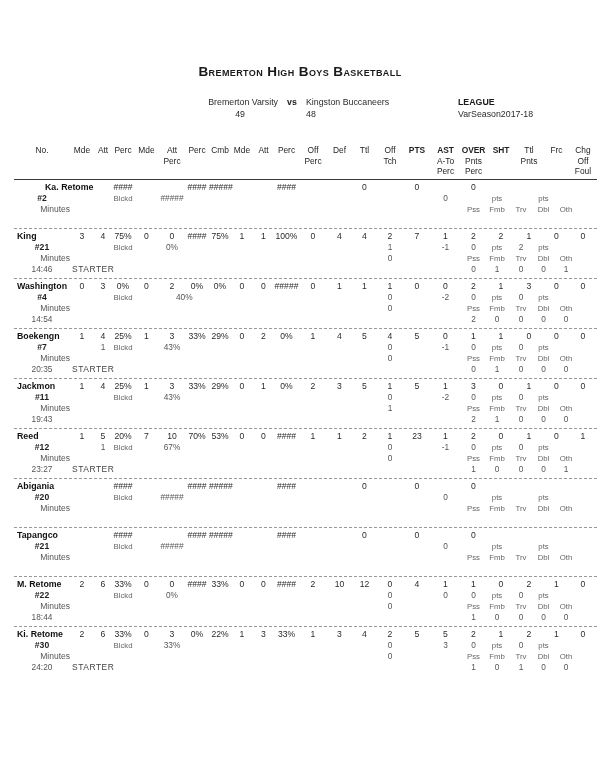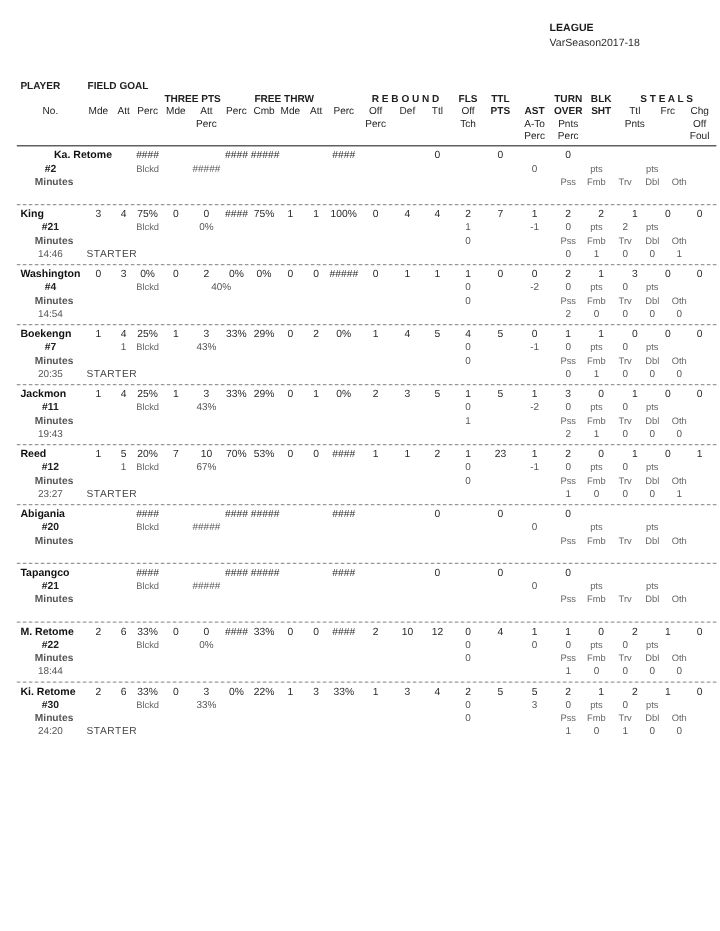--- a/index.html
+++ b/index.html
@@ -18,54 +18,51 @@
   .hrow{line-height:10.5px;font-size:8.4px;color:#1f1f1f;}
   .hdr{border-bottom:1.6px solid #3a3a3a;padding-bottom:2px;}
   .c{text-align:center;white-space:nowrap;}
   .b{font-weight:bold;}
   .l{text-align:left;padding-left:3px;}
   .v{color:#2b2b2b;}
   .nm{font-weight:bold;text-align:left;padding-left:3px;color:#111;font-size:8.8px;}
   .num{font-weight:bold;color:#222;}
   .sec{color:#555;font-size:8.3px;}
   .lab{color:#666;font-size:7.8px;}
-  .ml{padding-left:15px;font-size:8.5px;color:#555;text-align:left;font-weight:bold;}
+  .ml{padding-left:15px;font-size:8.5px;color:#555;text-align:right;}
   .starter{color:#444;letter-spacing:.5px;font-size:8.5px;text-align:left;padding-left:2px;}
   .block{border-top:1px dashed #999;padding:2px 0 3px 0;}
   .block.first{border-top:none;}
   .block.short{padding-bottom:13px;}
   .dx1{transform:translateX(-4px);} .dx2{transform:translateX(-8px);}
   .dx3{transform:translateX(-13px);} .dx4{transform:translateX(-17px);}
 </style>
 </head>
 <body>
 
 <div class="page">
+  <div class="title">Bremerton High Boys Basketball</div>
 
   <div class="meta">
+    <div class="center">
+      <div class="tr">Bremerton Varsity</div>
+      <div class="tc bold">vs</div>
+      <div>Kingston Buccaneers</div>
+      <div class="tr score-home">49</div>
+      <div></div>
+      <div>48</div>
+    </div>
     <div class="right">
       <div class="bold">LEAGUE</div>
       <div>VarSeason2017-18</div>
     </div>
   </div>
 
   <div class="tbl">
       <div class="hdr">
-        <div class="trow hrow">
-          <span class="c b l" style="grid-column: 1 / span 1;">PLAYER</span>
-          <span class="c b l" style="grid-column: 2 / span 3;">FIELD GOAL</span>
-          <span class="c b" style="grid-column: 4 / span 4;">THREE PTS</span>
-          <span class="c b l" style="grid-column: 8 / span 3;">FREE THRW</span>
-          <span class="c b" style="grid-column: 12 / span 3;">R E B O U N D</span>
-          <span class="c b" style="grid-column: 15 / span 1;">FLS</span>
-          <span class="c b" style="grid-column: 16 / span 1;">TTL</span>
-          <span class="c b" style="grid-column: 18 / span 1;">TURN</span>
-          <span class="c b" style="grid-column: 19 / span 1;">BLK</span>
-          <span class="c b" style="grid-column: 20 / span 3;">S T E A L S</span>
-        </div>
         <div class="trow hrow">
           <span class="c" style="grid-column: 1 / span 1;">No.</span>
           <span class="c" style="grid-column: 2 / span 1;">Mde</span>
           <span class="c" style="grid-column: 3 / span 1;">Att</span>
           <span class="c" style="grid-column: 4 / span 1;">Perc</span>
           <span class="c" style="grid-column: 5 / span 1;">Mde</span>
           <span class="c" style="grid-column: 6 / span 1;">Att</span>
           <span class="c" style="grid-column: 7 / span 1;">Perc</span>
           <span class="c" style="grid-column: 8 / span 1;">Cmb</span>
           <span class="c" style="grid-column: 9 / span 1;">Mde</span>

